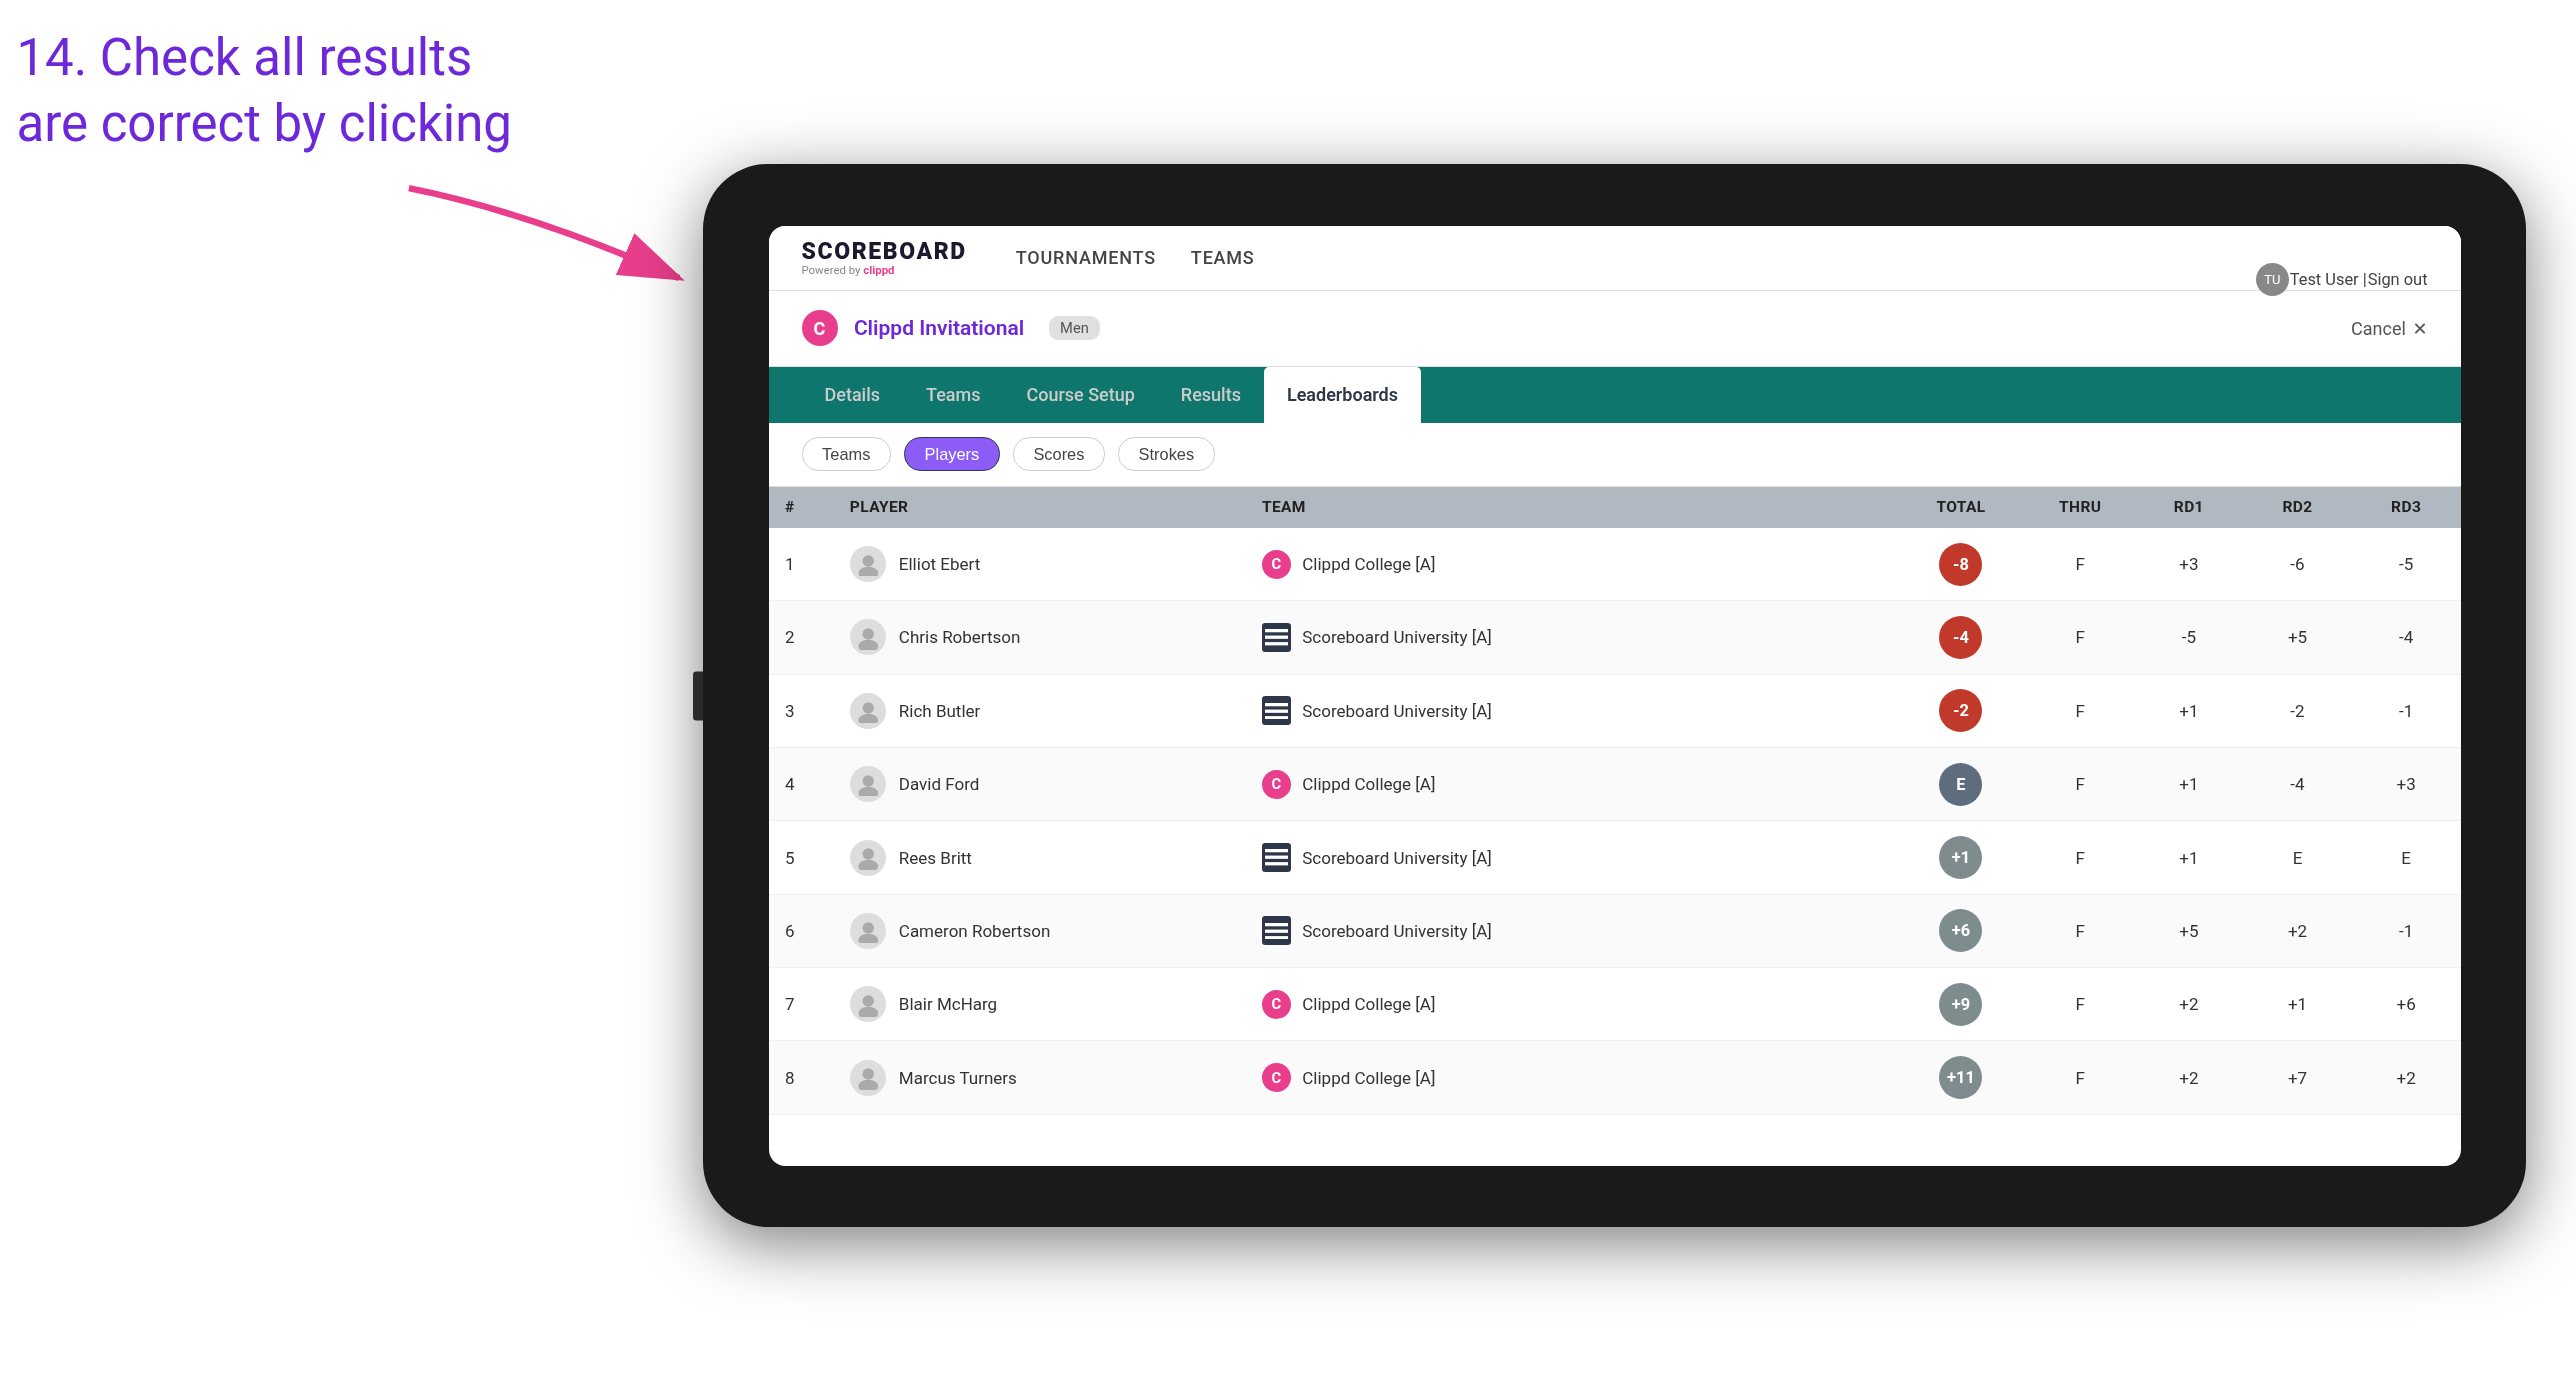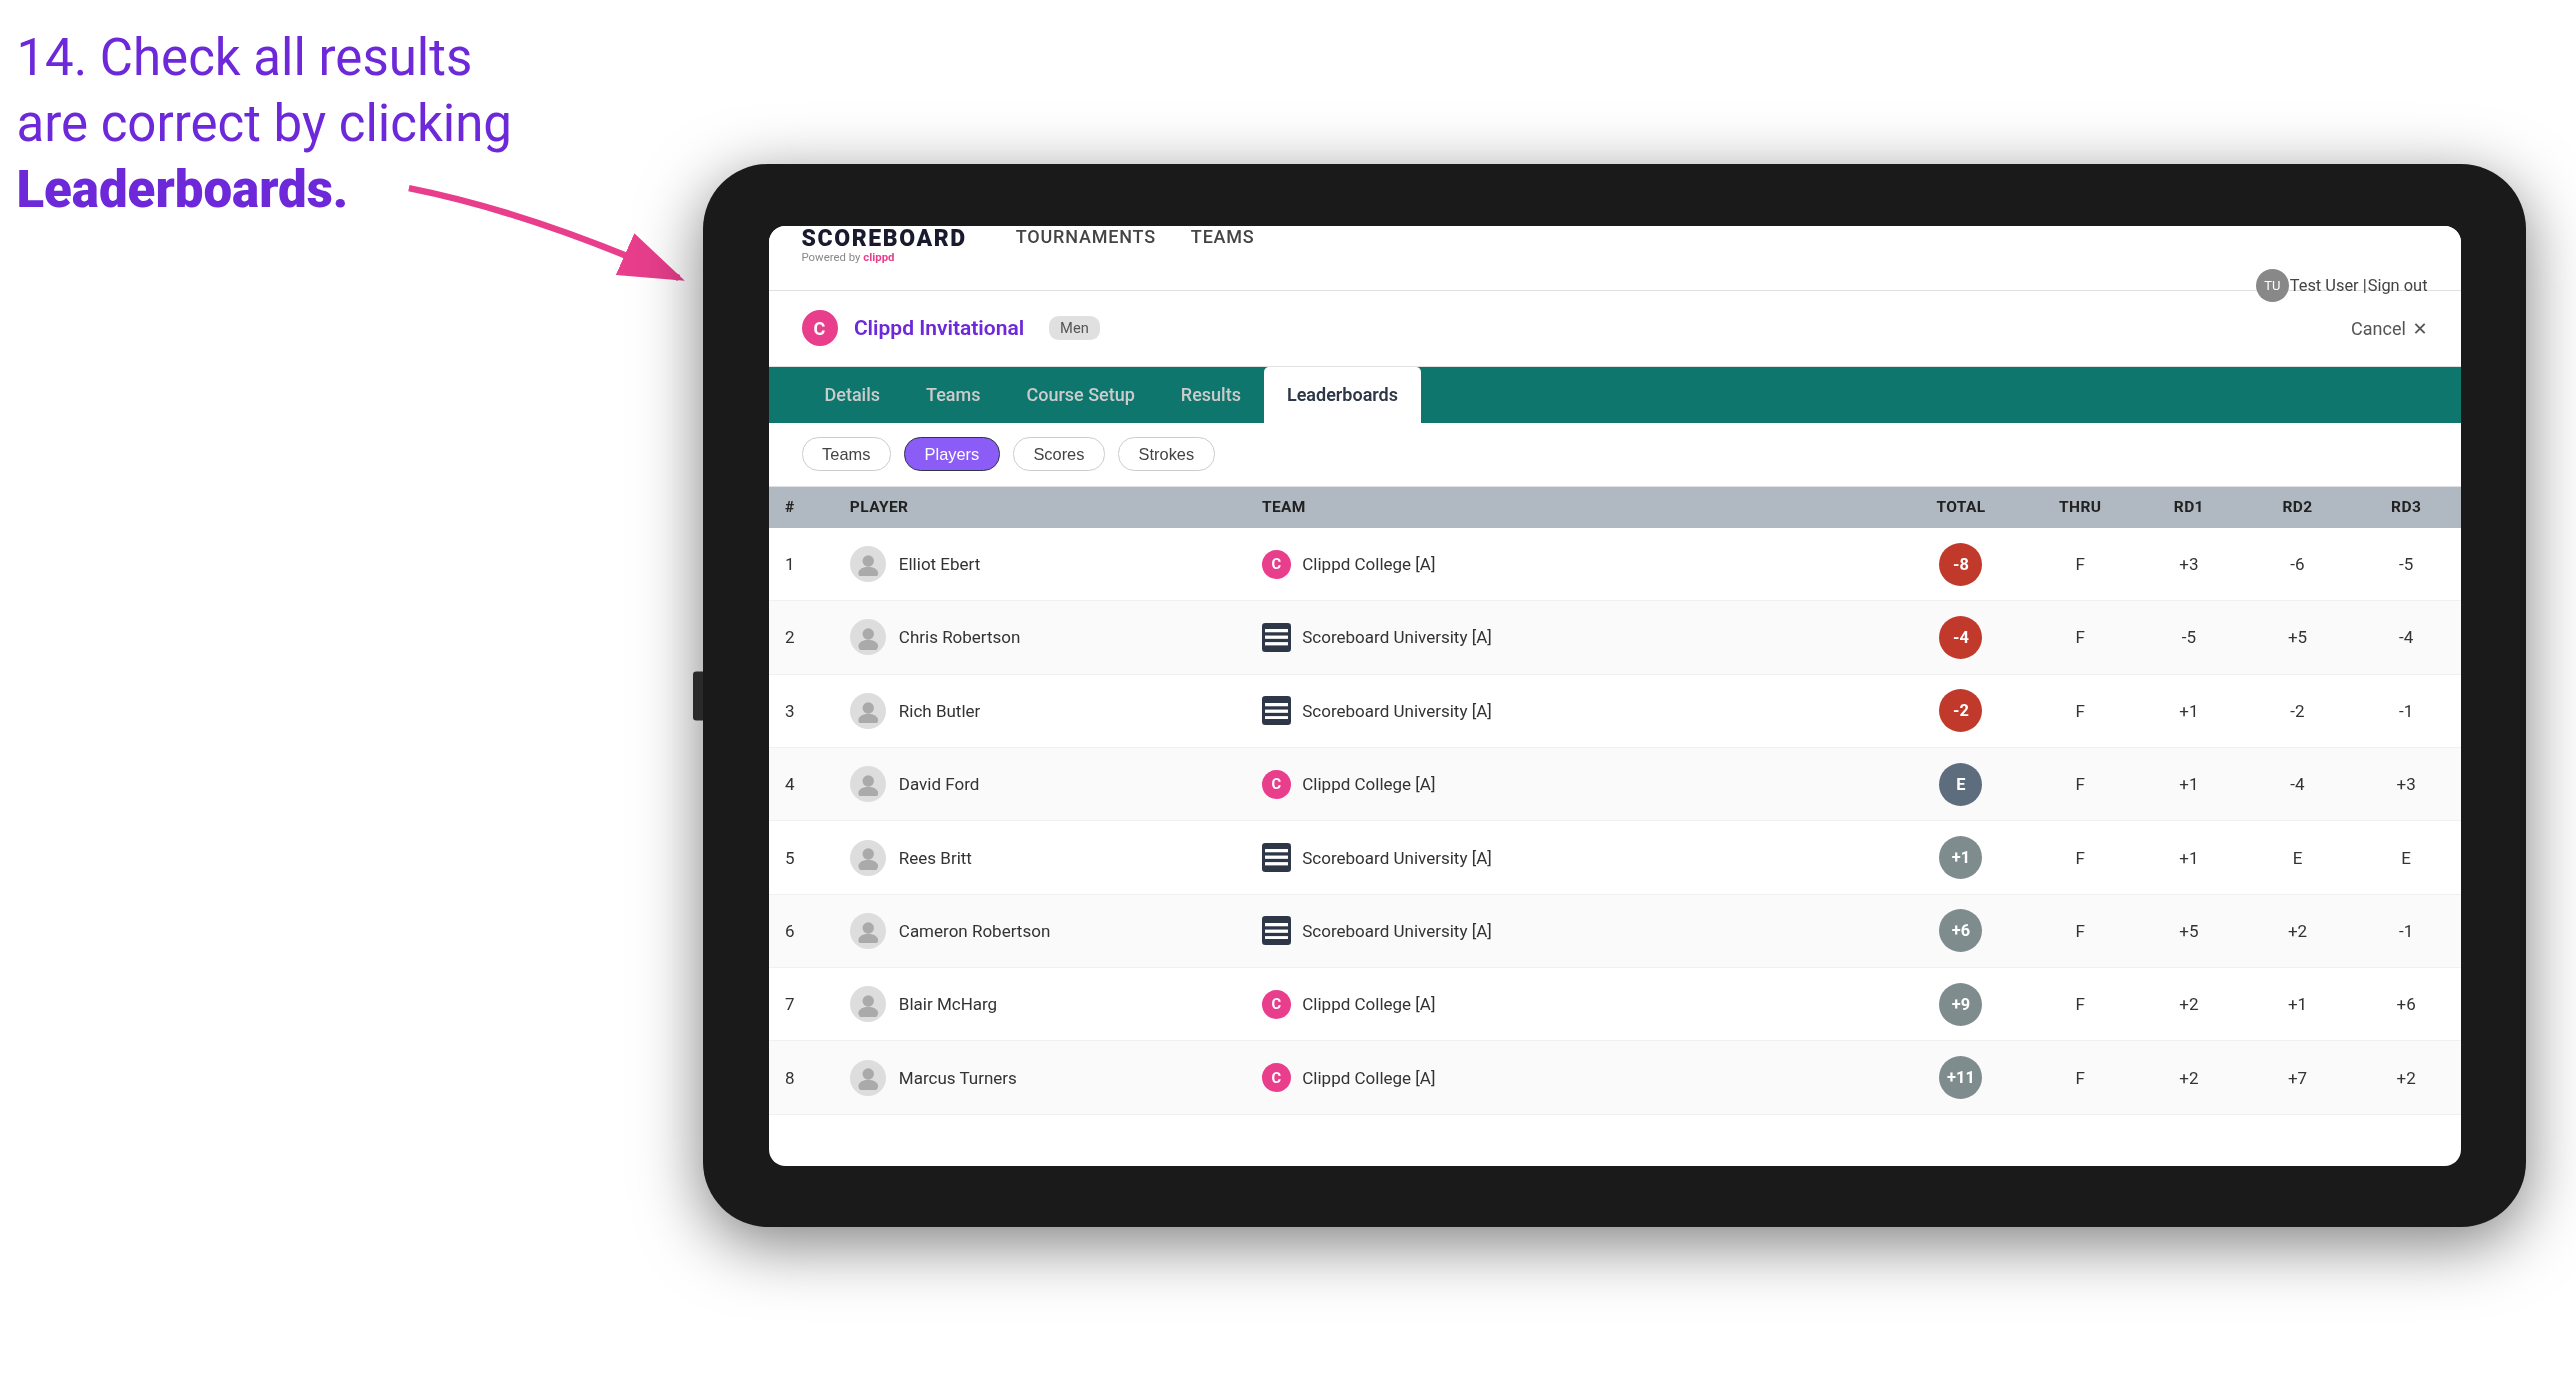--- a/index.html
+++ b/index.html
@@ -63,22 +63,22 @@
       overflow: hidden;
       position: relative;
     }
 
     
     .navbar {
       background: #fff;
       border-bottom: 0.8px solid #e0e0e0;
       height: 65px;
       display: flex;
-      align-items: flex-start;
-      padding: 0 33px;
+      align-items: center;
+      padding: 16px 33px;
       gap: 49px;
     }
 
     .logo-area {
       display: flex;
       flex-direction: column;
       line-height: 1.1;
     }
     .logo-text {
       font-size: 23px;
@@ -349,21 +349,20 @@
       background: #2a2a2a;
       border-radius: 3.3px 0 0 3.3px;
     }
   </style>
 </head>
 <body>
 
 <div class="instruction">
   <span>14. Check all results</span><br>
   <span>are correct by clicking</span><br>
-  <strong>Leaderboards.</strong>
 </div>
 
 <div class="arrow-container">
   <svg viewBox="0 0 500 200" xmlns="http://www.w3.org/2000/svg">
     <path d="M 50 50 Q 200 80 380 160" stroke="#e83e8c" stroke-width="8" fill="none" marker-end="url(#arrowhead)"></path>
     <defs>
       <marker id="arrowhead" markerWidth="10" markerHeight="7" refX="9" refY="3.5" orient="auto">
         <polygon points="0 0, 10 3.5, 0 7" fill="#e83e8c"></polygon>
       </marker>
     </defs>

